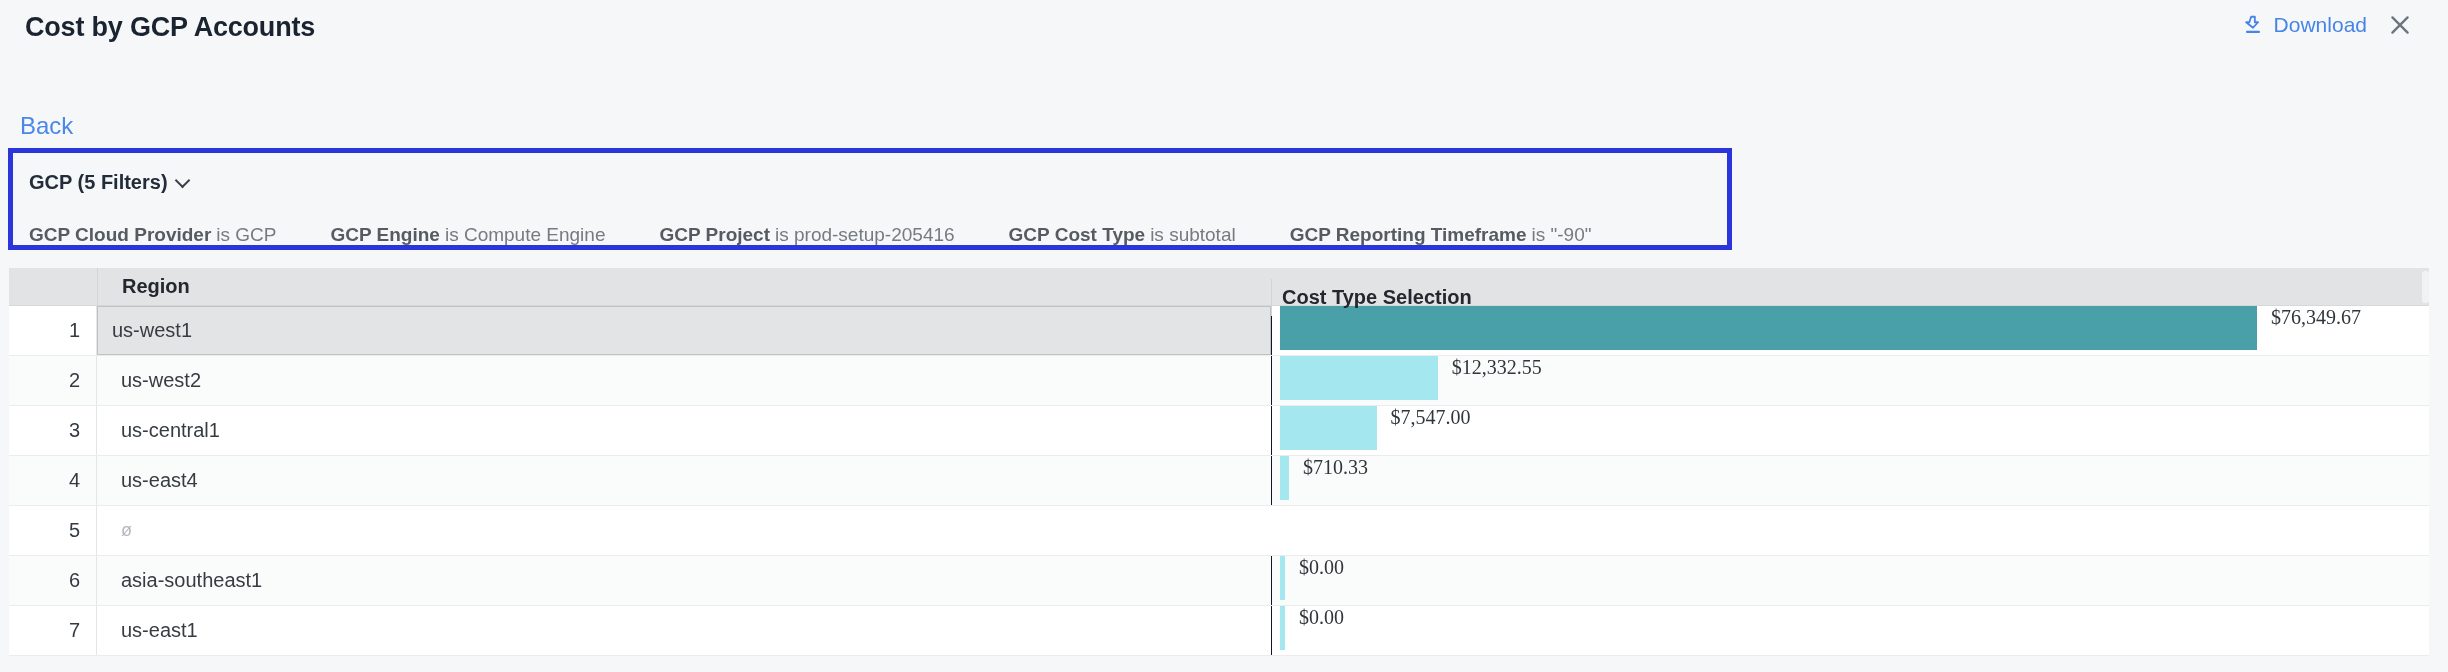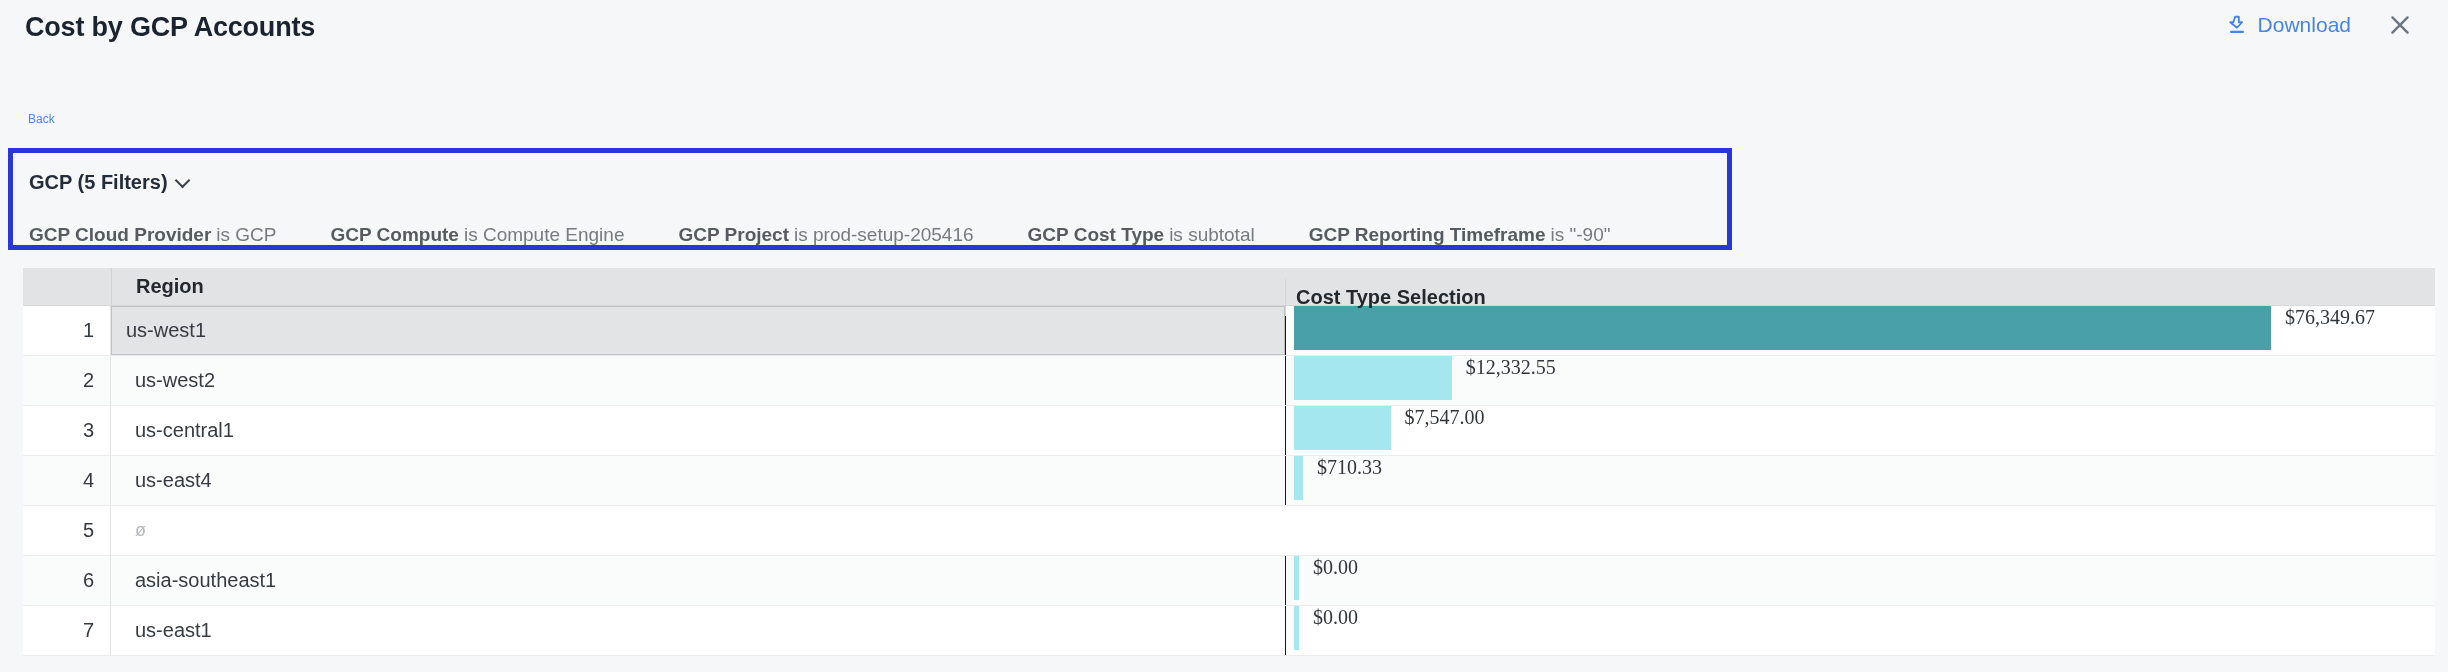--- a/index.html
+++ b/index.html
@@ -13,34 +13,34 @@
   }
 
   
   .page-title {
     position:absolute; left:25px; top:12px;
     font-size:27px; font-weight:bold; color:#1a2430;
     letter-spacing:-0.2px;
   }
   .top-actions {
     position:absolute; right:22px; top:12px;
-    display:flex; align-items:center; gap:36px;
+    display:flex; align-items:center; gap:20px;
   }
   .download-btn {
     display:flex; align-items:center; gap:10px;
     background:none; border:none; cursor:pointer;
     color:#4684e8; font-family:inherit;
   }
   .download-btn .lbl { font-size:21px; font-weight:500; color:#4684e8; }
   .icon-btn { background:none; border:none; cursor:pointer; display:flex; align-items:center; }
 
   
   .back-link {
-    position:absolute; left:28px; top:112px;
-    font-size:12px; color:#4b87e8; text-decoration:none; cursor:pointer;
+    position:absolute; left:20px; top:112px;
+    font-size:24px; color:#4b87e8; text-decoration:none; cursor:pointer;
   }
   .filter-box {
     position:absolute; left:8px; top:148px;
     width:1724px; height:102px;
     border:5px solid #2a36dc;
     padding:8px 16px 0 16px;
   }
   .filter-summary {
     display:inline-flex; align-items:center; gap:9px;
     font-size:20px; font-weight:bold; color:#232c39;
@@ -52,21 +52,21 @@
   }
   .filter-list {
     display:flex; gap:54px; margin-top:30px; white-space:nowrap;
   }
   .filter-item { font-size:19px; }
   .filter-item .fname { font-weight:bold; color:#555b61; }
   .filter-item .fcond { color:#757b81; margin-left:5px; }
 
   
   .cost-table {
-    position:absolute; left:23px; top:268px;
+    position:absolute; left:9px; top:268px;
     width:2420px; background:#fff;
   }
   .thead {
     display:flex; height:38px; align-items:center;
     background:#e2e3e4; border-bottom:1px solid #d7d8d9;
     font-size:20px; font-weight:bold; color:#23282e;
     position:relative;
   }
   .h-num { width:88px; height:100%; }
   .h-region { width:1174px; height:100%; display:flex; align-items:center;
@@ -136,21 +136,21 @@
     <div class="filter-summary">
       <span>GCP (5 Filters)</span>
       <span class="chev"></span>
     </div>
     <div class="filter-list">
   <div class="filter-item">
     <span class="fname">GCP Cloud Provider</span><span class="fcond">is GCP</span>
   </div>
 
   <div class="filter-item">
-    <span class="fname">GCP Compute</span><span class="fcond">is Compute Engine</span>
+    <span class="fname">GCP Engine</span><span class="fcond">is Compute Engine</span>
   </div>
 
   <div class="filter-item">
     <span class="fname">GCP Project</span><span class="fcond">is prod-setup-205416</span>
   </div>
 
   <div class="filter-item">
     <span class="fname">GCP Cost Type</span><span class="fcond">is subtotal</span>
   </div>
 

